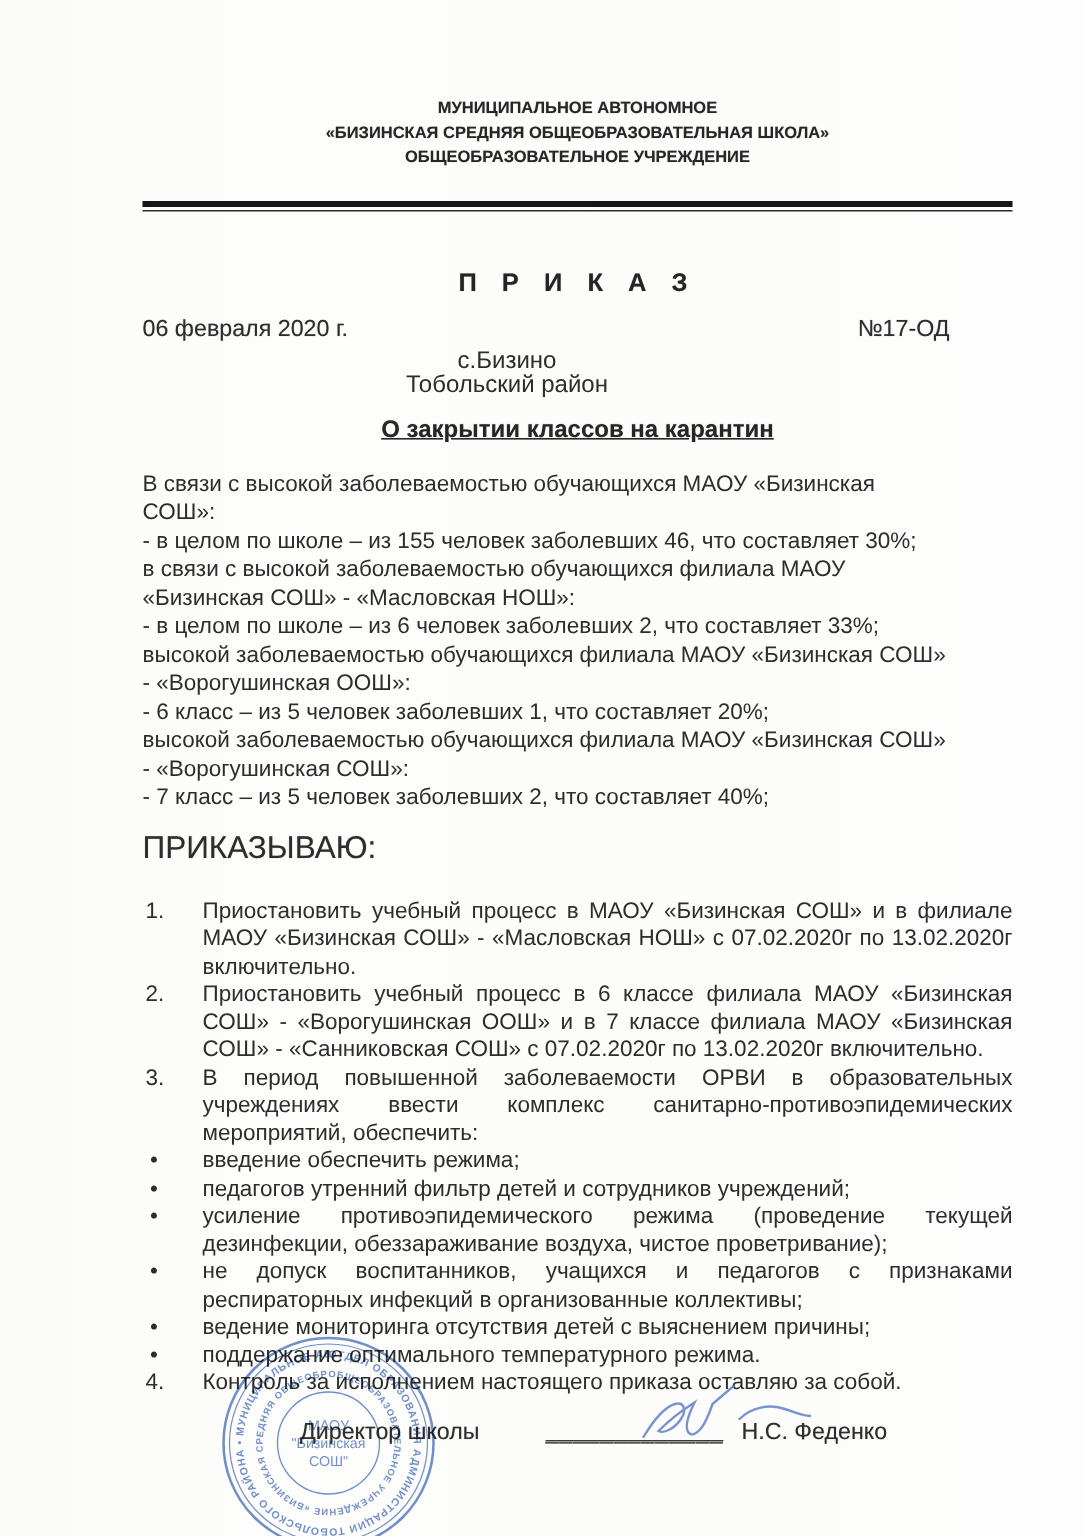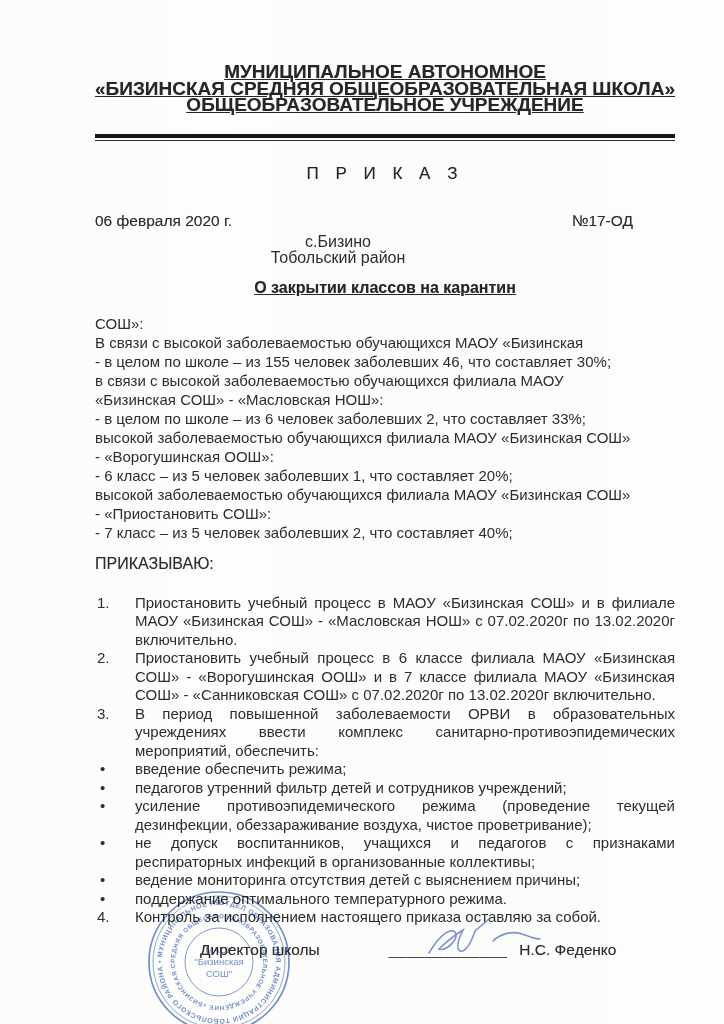--- a/index.html
+++ b/index.html
@@ -18,39 +18,38 @@
     overflow:hidden;
     background:linear-gradient(90deg,#fbfbf9 0%,#fdfdfc 28%,#fcfcfa 55%,#fdfdfd 100%);
     font-family:"Liberation Sans","DejaVu Sans",sans-serif;
     color:var(--ink,#2d2d2d);
     font-size:15px;
   }
   .org{
     margin-top:64px;
     text-align:center;
     font-weight:bold;
-    font-size:19px;
+    font-size:11px;
     line-height:16.5px;
     color:#262626;
-    text-decoration:underline;
   }
   .rule{margin-top:20px;}
   .rule .thick{height:4px;background:var(--rule,#161616);}
   .rule .gap{height:2px;}
   .rule .thin{height:1px;background:#2c2c2c;}
   .order-word{
-    margin-top:23px;
-    text-align:center;
-    font-weight:normal;
+    margin-top:38px;
+    text-align:center;
+    font-weight:bold;
     font-size:17px;
     letter-spacing:6px;
     color:#242424;
   }
   .meta-row{
-    margin-top:28px;
+    margin-top:12px;
     display:flex;
     justify-content:space-between;
     align-items:flex-end;
     font-size:15.5px;
     gap:16px;
   }
   .order-number{padding-right:42px;}
   .place{
     margin-top:4px;
     text-align:center;
@@ -65,21 +64,21 @@
     font-size:16px;
     color:#262626;
     text-decoration:underline;
   }
   .preamble{
     margin-top:17px;
     line-height:19px;
   }
   .resolve{
     margin-top:13px;
-    font-size:16px;
+    font-size:21px;
   }
   .list{margin-top:21px;}
   .list-row{
     display:flex;
     line-height:18.5px;
   }
   .marker{
     flex:0 0 40px;
     box-sizing:border-box;
     padding-left:2px;
@@ -90,23 +89,24 @@
     text-align:justify;
   }
   .sig-row{
     margin-top:14px;
     padding-left:105px;
     font-size:15.5px;
     position:relative;
     white-space:nowrap;
   }
   .sig-line{
-    margin-left:69px;
+    margin-left:44px;
     letter-spacing:0.5px;
     color:#3a3a3a;
+    text-decoration:underline;
   }
   .sig-name{margin-left:12px;}
   .sig-scribble{
     position:absolute;
     left:328px;top:-26px;
     pointer-events:none;
   }
   .sig-scribble path{
     fill:none;
     stroke:var(--signature-blue,#6380c8);
@@ -164,31 +164,31 @@
   </div>
 
   <div class="place">
     <div>с.Бизино</div>
     <div>Тобольский район</div>
   </div>
 
   <div class="subject soft">О закрытии классов на карантин</div>
 
   <div class="preamble">
+    <div>В связи с высокой заболеваемостью обучающихся МАОУ «Бизинская</div>
     <div>СОШ»:</div>
-    <div>В связи с высокой заболеваемостью обучающихся МАОУ «Бизинская</div>
     <div>- в целом по школе – из 155 человек заболевших 46, что составляет 30%;</div>
     <div>в связи с высокой заболеваемостью обучающихся филиала МАОУ</div>
     <div>«Бизинская СОШ» - «Масловская НОШ»:</div>
     <div>- в целом по школе – из 6 человек заболевших 2, что составляет 33%;</div>
     <div>высокой заболеваемостью обучающихся филиала МАОУ «Бизинская СОШ»</div>
     <div>- «Ворогушинская ООШ»:</div>
     <div>- 6 класс – из 5 человек заболевших 1, что составляет 20%;</div>
     <div>высокой заболеваемостью обучающихся филиала МАОУ «Бизинская СОШ»</div>
-    <div>- «Приостановить СОШ»:</div>
+    <div>- «Ворогушинская СОШ»:</div>
     <div>- 7 класс – из 5 человек заболевших 2, что составляет 40%;</div>
   </div>
 
   <div class="resolve soft">ПРИКАЗЫВАЮ:</div>
 
   <div class="list">
     <div class="list-row">
       <span class="marker">1.</span>
       <span class="item-text">Приостановить учебный процесс в МАОУ «Бизинская СОШ» и в филиале МАОУ «Бизинская СОШ» - «Масловская НОШ» с 07.02.2020г по 13.02.2020г включительно.</span>
     </div>

